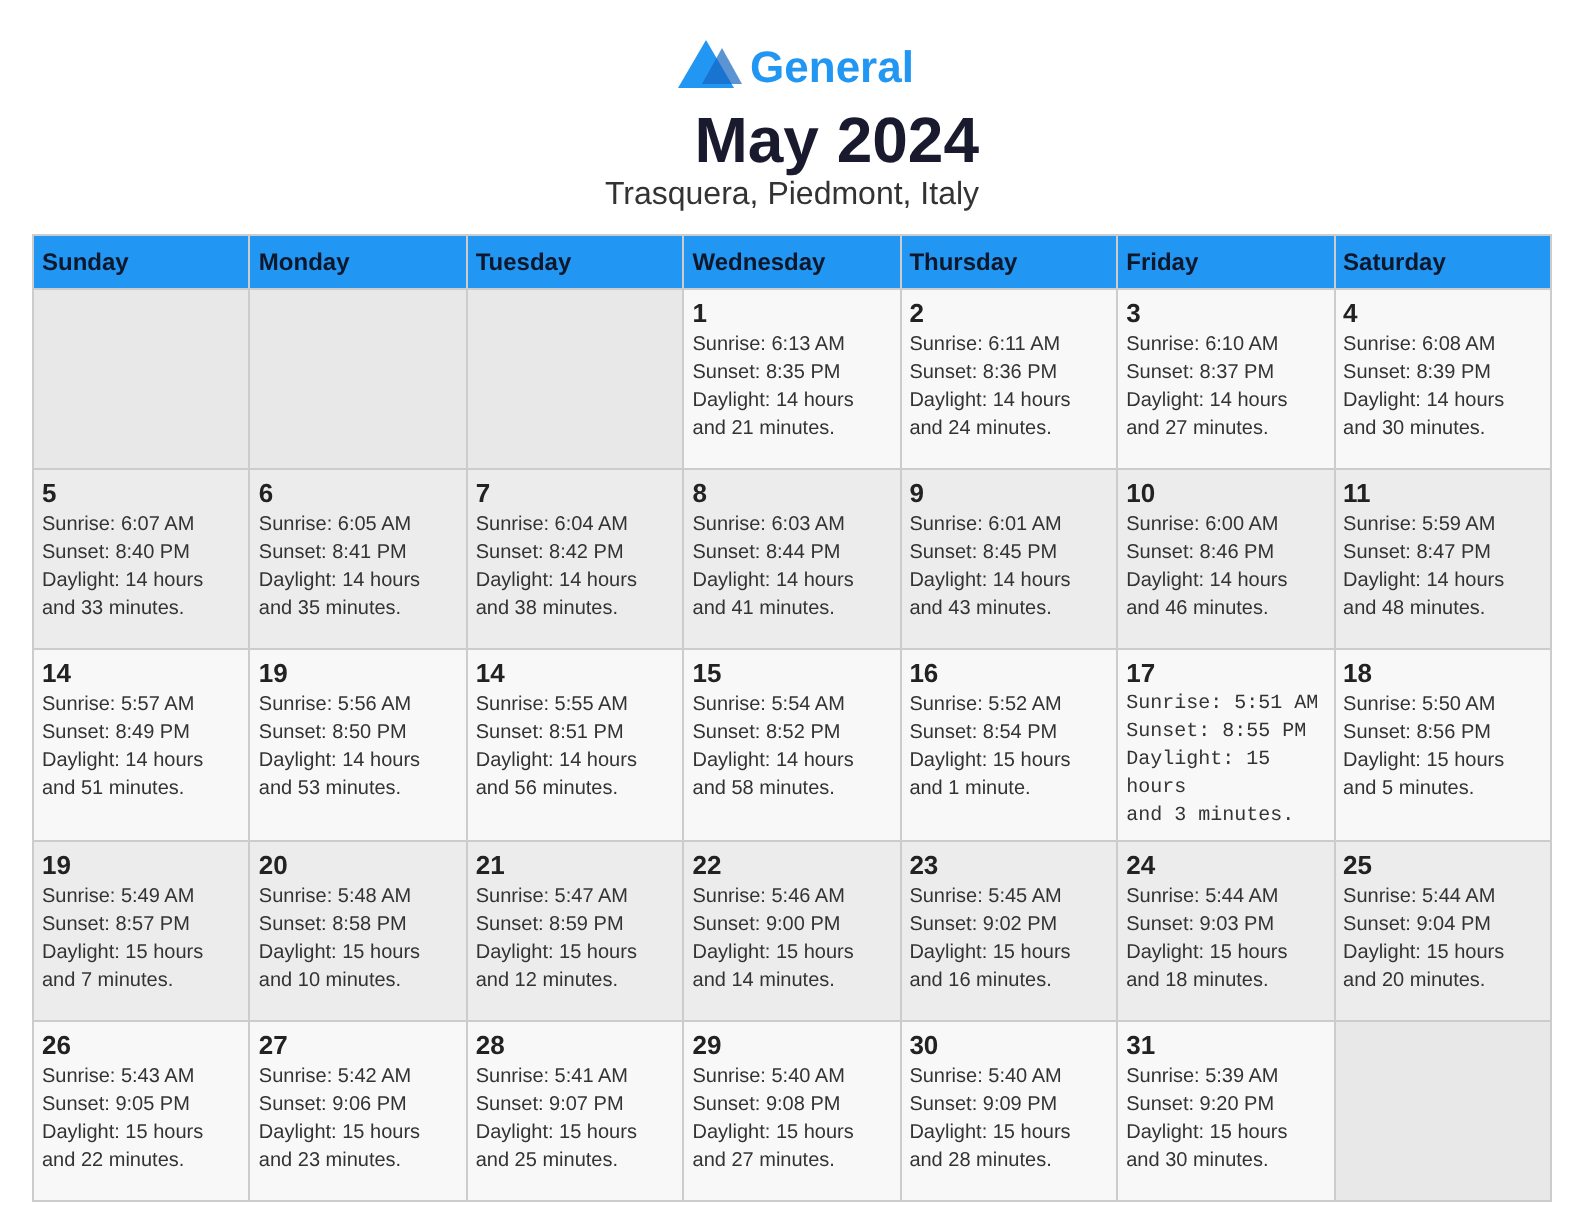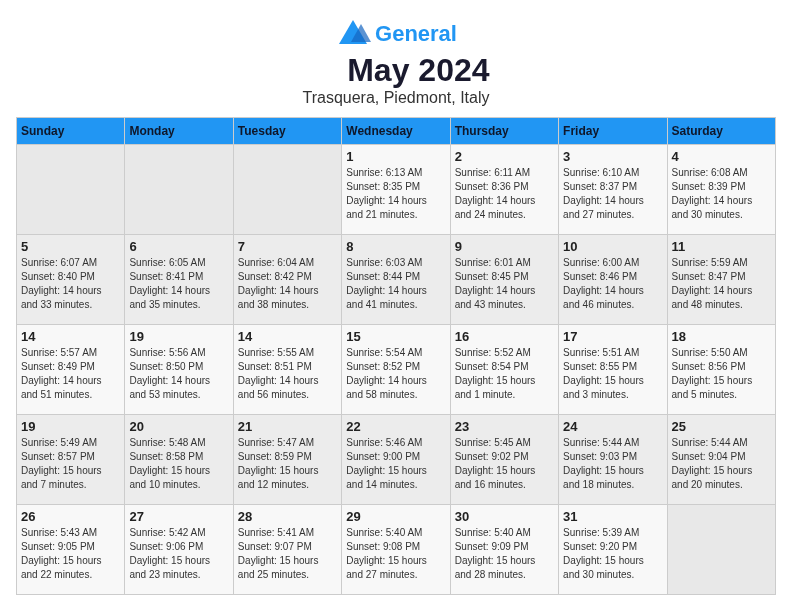--- a/index.html
+++ b/index.html
@@ -237,21 +237,21 @@
         </td>
         <td>
           <span class="day-num">16</span>
           <div class="cell-info" style="white-space: pre-line;">Sunrise: 5:52 AM
 Sunset: 8:54 PM
 Daylight: 15 hours
 and 1 minute.</div>
         </td>
         <td>
           <span class="day-num">17</span>
-          <div class="cell-info" style="white-space: pre-line;">Sunrise: 5:51 AM
+          <div class="cell-info" style="white-space: pre-line; font-family: Liberation Mono, monospace;">Sunrise: 5:51 AM
 Sunset: 8:55 PM
 Daylight: 15 hours
 and 3 minutes.</div>
         </td>
         <td>
           <span class="day-num">18</span>
           <div class="cell-info" style="white-space: pre-line;">Sunrise: 5:50 AM
 Sunset: 8:56 PM
 Daylight: 15 hours
 and 5 minutes.</div>

